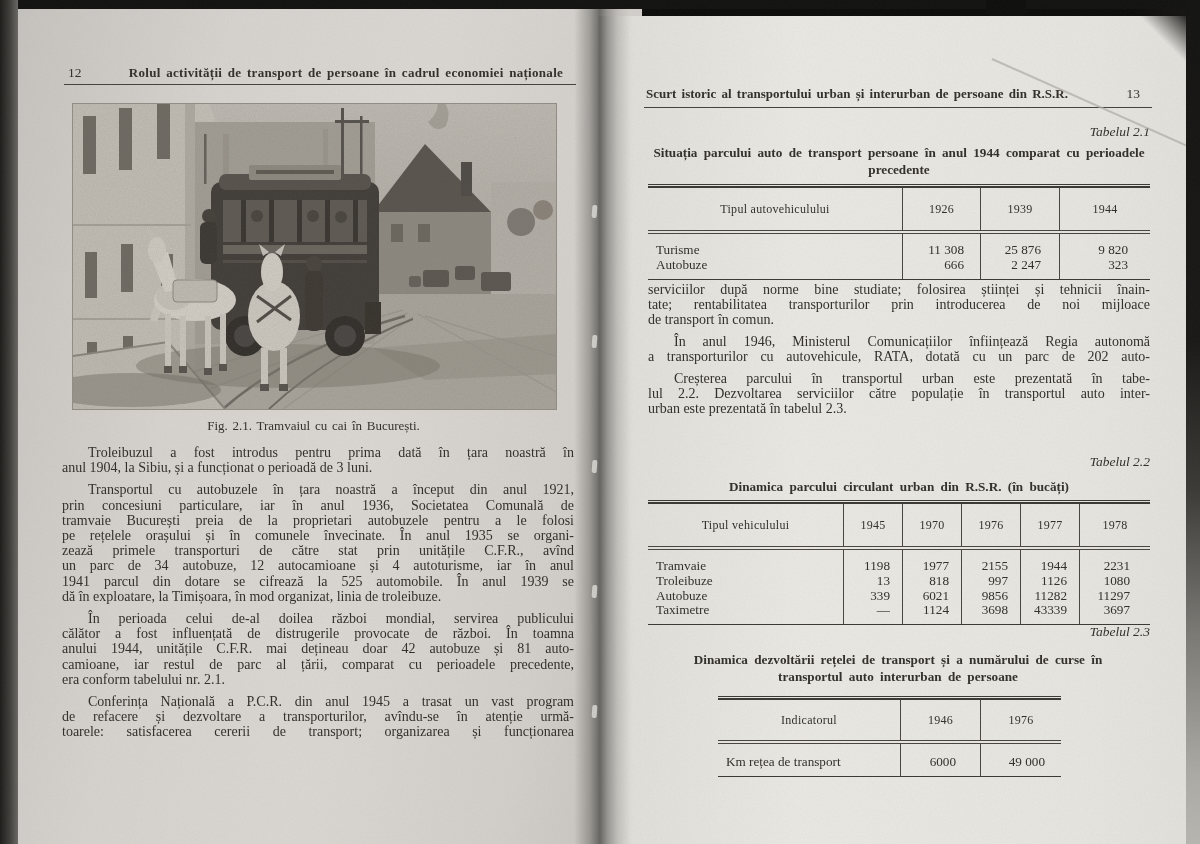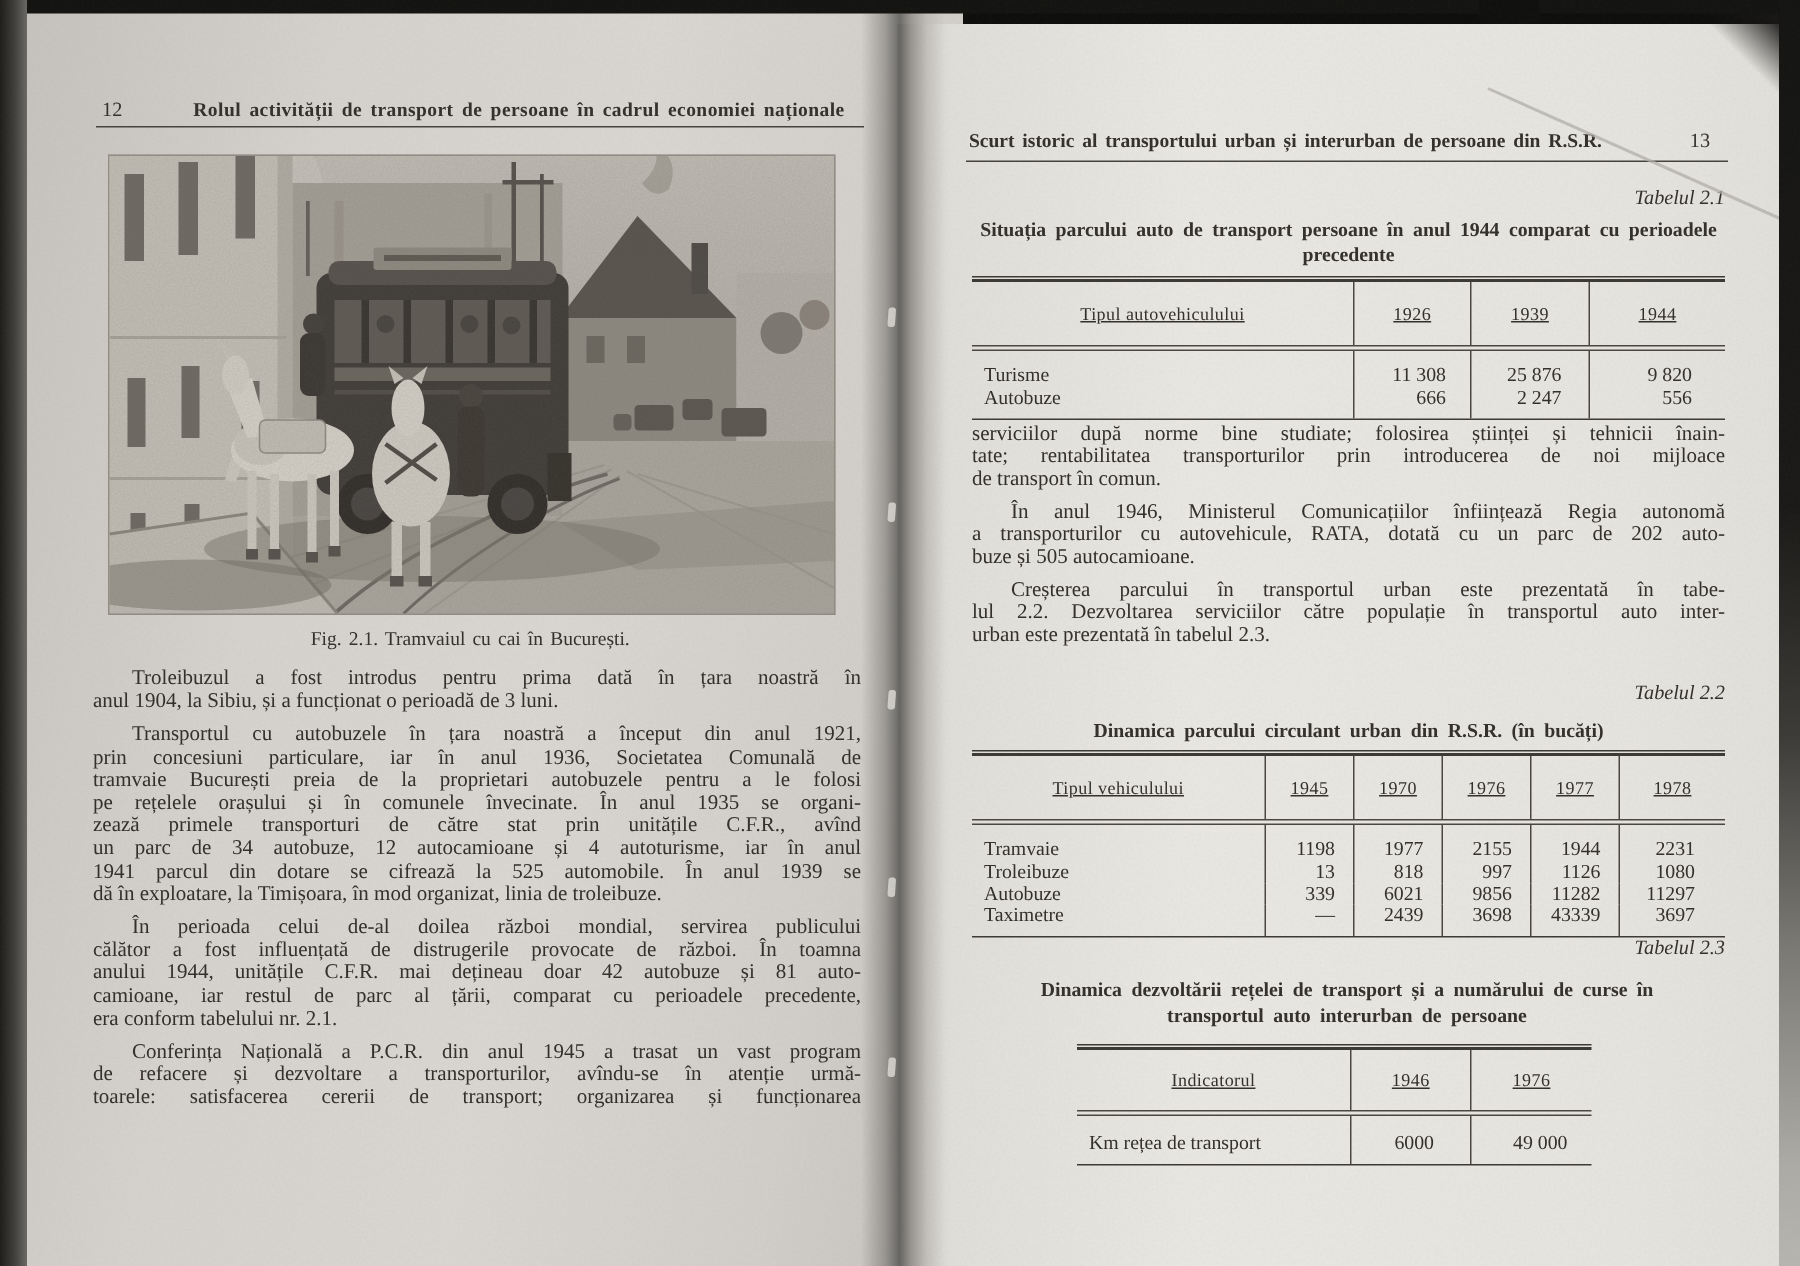--- a/index.html
+++ b/index.html
@@ -65,21 +65,21 @@
   #t23-title{left:90px;top:636px;width:420px;}
 
   
   .btable{position:absolute;border-top:2px solid #3c3833;border-bottom:1.6px solid #3c3833;}
   .btable::before{content:"";position:absolute;left:0;right:0;top:-4px;height:1px;background:#3c3833;}
   .trow{display:flex;}
   .tcell{box-sizing:border-box;font-size:13.2px;color:#322e2a;}
   .tcell + .tcell{border-left:1px solid #4a463f;}
   .thead{border-bottom:1px solid #4a463f;}
   .thead .tcell{display:flex;align-items:center;justify-content:center;text-align:center;
-                font-size:12px;letter-spacing:.3px;text-decoration:underline;}
+                font-size:12px;letter-spacing:.3px;}
   .tbody{border-top:1px solid #4a463f;margin-top:2px;}
   .tbody .trow{line-height:14.8px;}
   .tbody .tcell{text-align:right;}
   .tbody .tcell.c0{text-align:left;padding-left:8px;}
   .tbody .trow:first-child .tcell{padding-top:9px;}
   .tbody .trow:last-child .tcell{padding-bottom:6px;}
 
   #t21{left:50px;top:170px;width:502px;}
   #t21 .thead{height:42px;}
   #t21 .c0{width:254px;} #t21 .c1{width:78px;} #t21 .c2{width:79px;} #t21 .c3{width:91px;}
@@ -308,35 +308,34 @@
           <div class="trow">
             <div class="tcell c0">Turisme</div>
             <div class="tcell c1">11 308</div>
             <div class="tcell c2">25 876</div>
             <div class="tcell c3">9 820</div>
           </div>
           <div class="trow">
             <div class="tcell c0">Autobuze</div>
             <div class="tcell c1">666</div>
             <div class="tcell c2">2 247</div>
-            <div class="tcell c3">556</div>
+            <div class="tcell c3">323</div>
           </div>
         </div>
       </div>
 
     <div id="rp-body" class="bodytext">
         <div class="para">
           <div class="pline firstline">serviciilor după norme bine studiate; folosirea științei și tehnicii înain-</div>
           <div class="pline">tate; rentabilitatea transporturilor prin introducerea de noi mijloace</div>
           <div class="pline lastline">de transport în comun.</div>
         </div>
         <div class="para indent">
           <div class="pline firstline">În anul 1946, Ministerul Comunicațiilor înființează Regia autonomă</div>
           <div class="pline">a transporturilor cu autovehicule, RATA, dotată cu un parc de 202 auto-</div>
-          <div class="pline lastline">buze și 505 autocamioane.</div>
         </div>
         <div class="para indent">
           <div class="pline firstline">Creșterea parcului în transportul urban este prezentată în tabe-</div>
           <div class="pline">lul 2.2. Dezvoltarea serviciilor către populație în transportul auto inter-</div>
           <div class="pline lastline">urban este prezentată în tabelul 2.3.</div>
         </div>
       </div>
 
     <div id="t22-label" class="tlabel">Tabelul 2.2</div>
     <div id="t22-title" class="ttitle">Dinamica parcului circulant urban din R.S.R. (în bucăți)</div>
@@ -370,21 +369,21 @@
             <div class="tcell c0">Autobuze</div>
             <div class="tcell c1">339</div>
             <div class="tcell c2">6021</div>
             <div class="tcell c3">9856</div>
             <div class="tcell c4">11282</div>
             <div class="tcell c5">11297</div>
           </div>
           <div class="trow">
             <div class="tcell c0">Taximetre</div>
             <div class="tcell c1">—</div>
-            <div class="tcell c2">2439</div>
+            <div class="tcell c2">1124</div>
             <div class="tcell c3">3698</div>
             <div class="tcell c4">43339</div>
             <div class="tcell c5">3697</div>
           </div>
         </div>
       </div>
 
     <div id="t23-label" class="tlabel">Tabelul 2.3</div>
     <div id="t23-title" class="ttitle">Dinamica dezvoltării rețelei de transport și a numărului de curse în transportul auto interurban de persoane</div>
     <div id="t23" class="btable">

